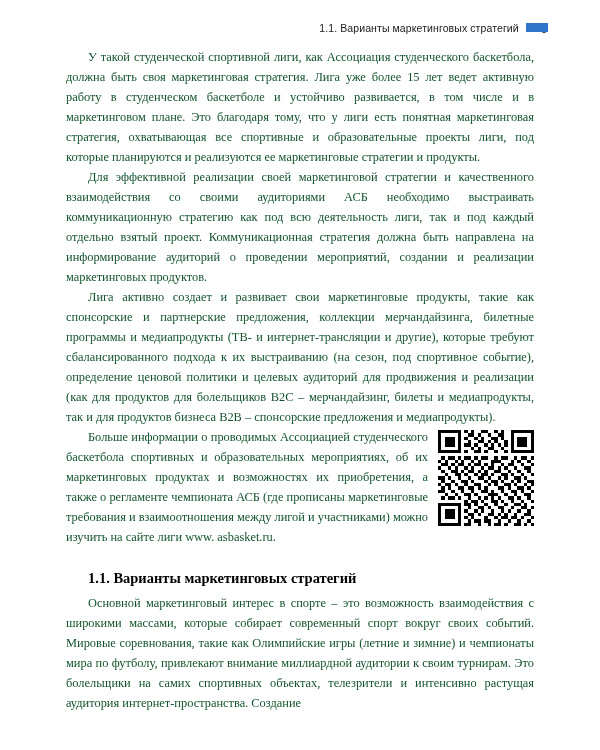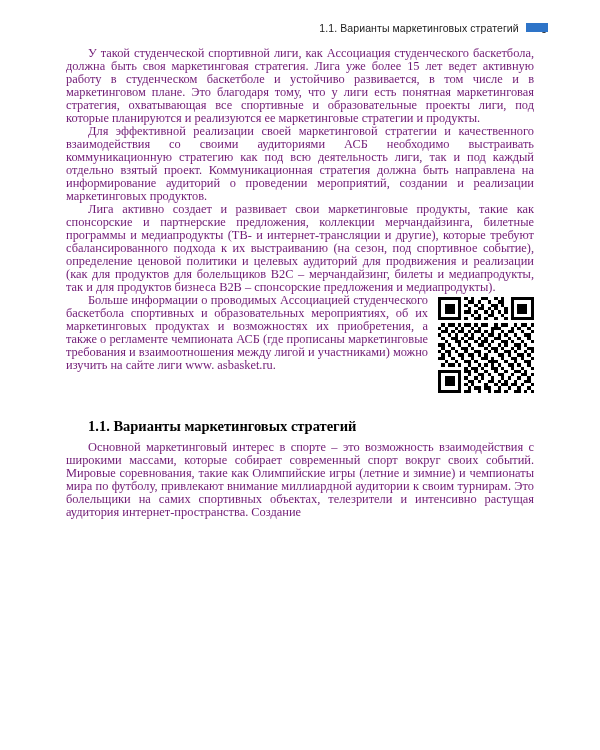--- a/index.html
+++ b/index.html
@@ -55,25 +55,25 @@
   }
   .content {
     position: absolute;
     top: 47px;
     left: 66px;
     width: 468px;
   }
   p.body-text {
     margin: 0;
     font-size: 12.4px;
-    line-height: 13px;
+    line-height: 20px;
     text-align: justify;
     text-indent: 22px;
     hyphens: manual;
-    color: #701a75;
+    color: #14532d;
   }
   .qr-wrap {
     position: relative;
   }
   .qr {
     float: right;
     width: 96px;
     height: 96px;
     margin: 3px 0 2px 10px;
     shape-outside: margin-box;

